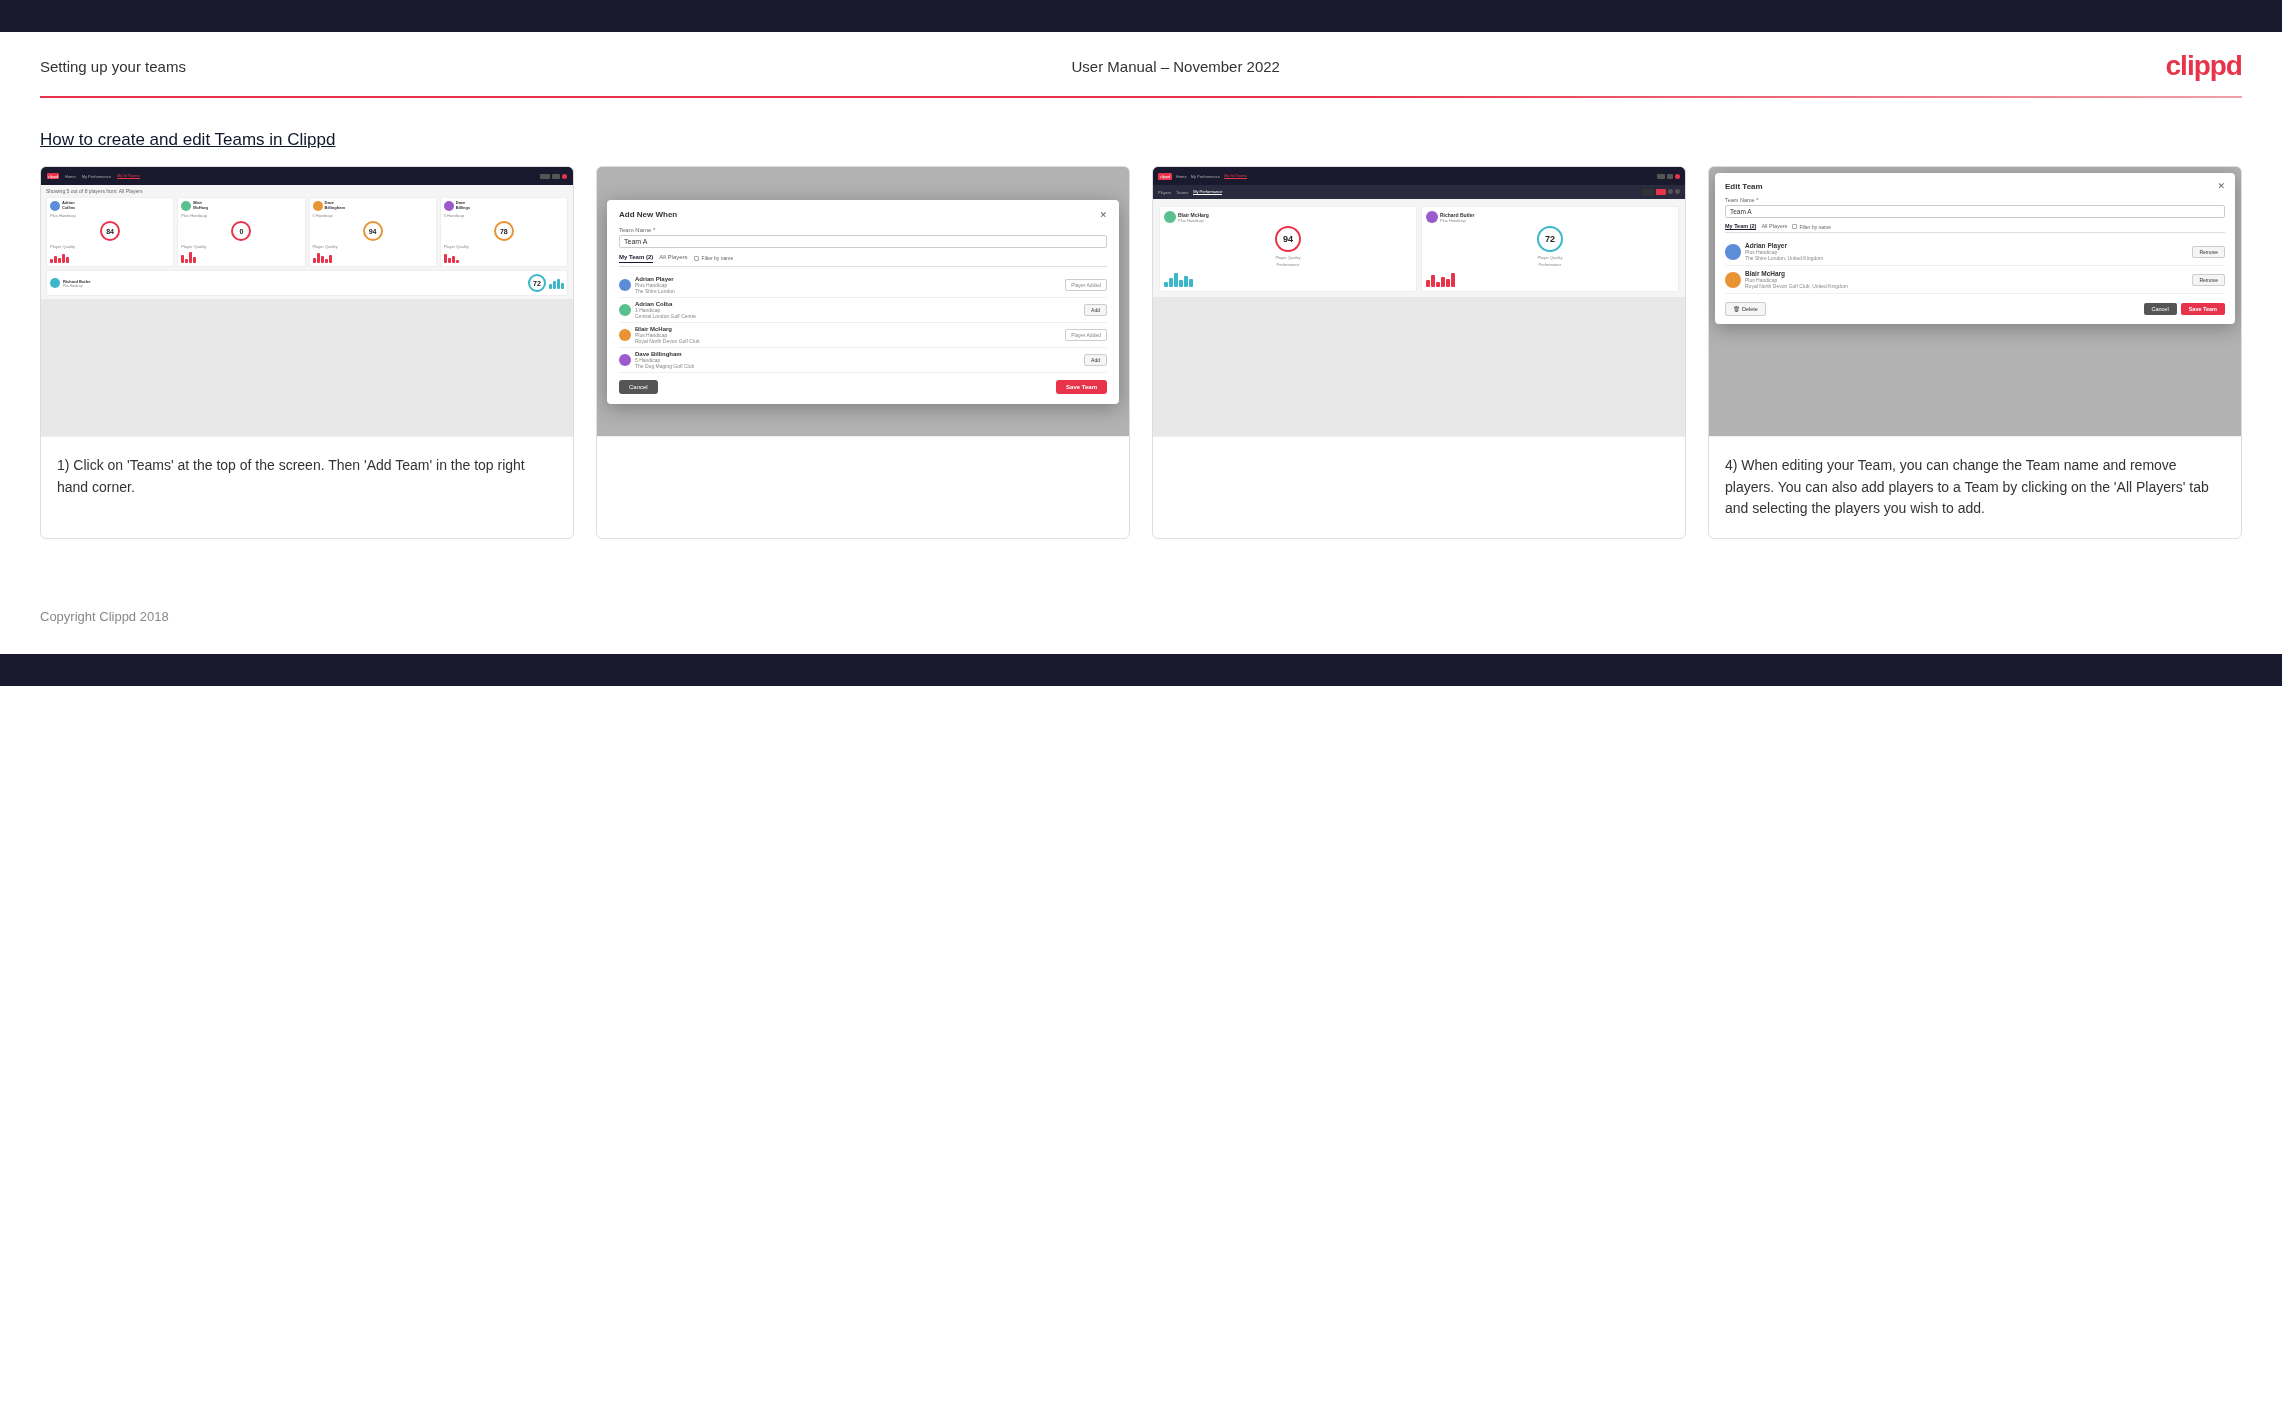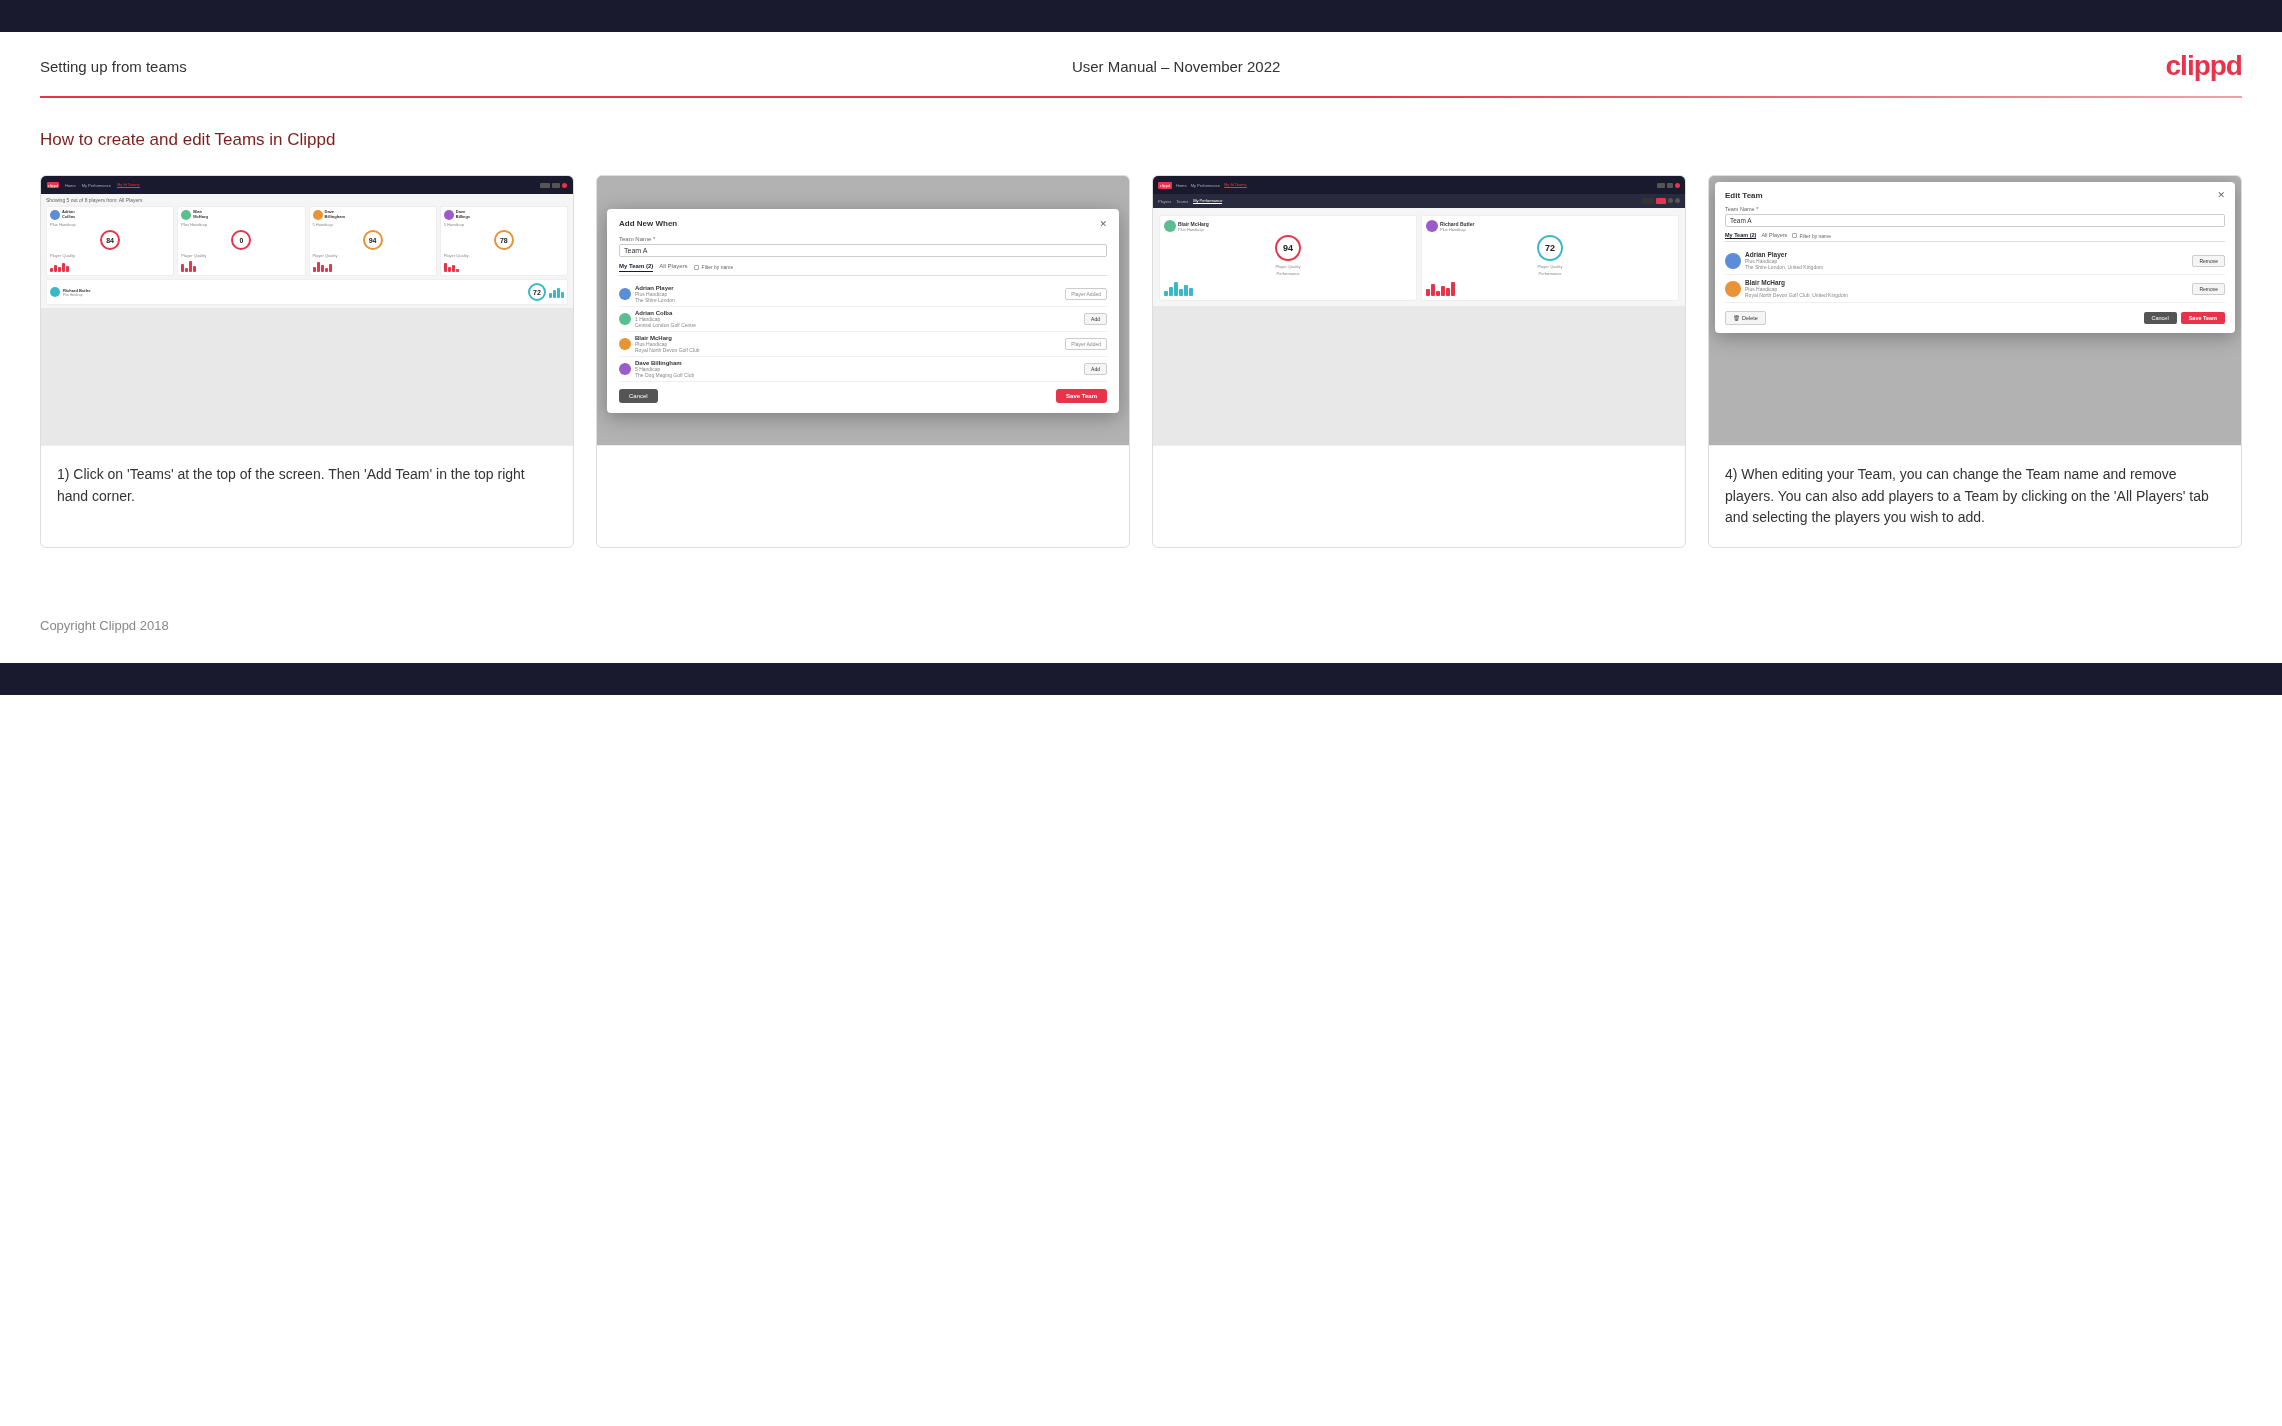--- a/index.html
+++ b/index.html
@@ -53,22 +53,23 @@
 
     .page-title {
       font-size: 28px;
       font-weight: 900;
       color: #1a1a2e;
       margin-bottom: 6px;
     }
 
     .page-subtitle {
       font-size: 17px;
-      color: #7f1d1d;
-      margin-bottom: 25px;
+      color: #0f172a;
+      margin-bottom: 16px;
+      text-decoration: underline;
     }
 
     .cards-row {
       display: grid;
       grid-template-columns: repeat(4, 1fr);
       gap: 22px;
       margin-bottom: 30px;
     }
 
     .card {
@@ -455,21 +456,21 @@
     .av-green { background: #5abf8e; }
     .av-orange { background: #e89334; }
     .av-purple { background: #9b5bcc; }
   </style>
 </head>
 <body>
 
 <div class="top-bar"></div>
 
 <div class="header">
-  <span class="header-left">Setting up from teams</span>
+  <span class="header-left">Setting up your teams</span>
   <span class="header-center">User Manual – November 2022</span>
   <span class="header-right">clippd</span>
 </div>
 
 <div class="header-divider"></div>
 
 <div class="page-content">
   <div class="page-subtitle">How to create and edit Teams in Clippd</div>
 
   <div class="cards-row">

